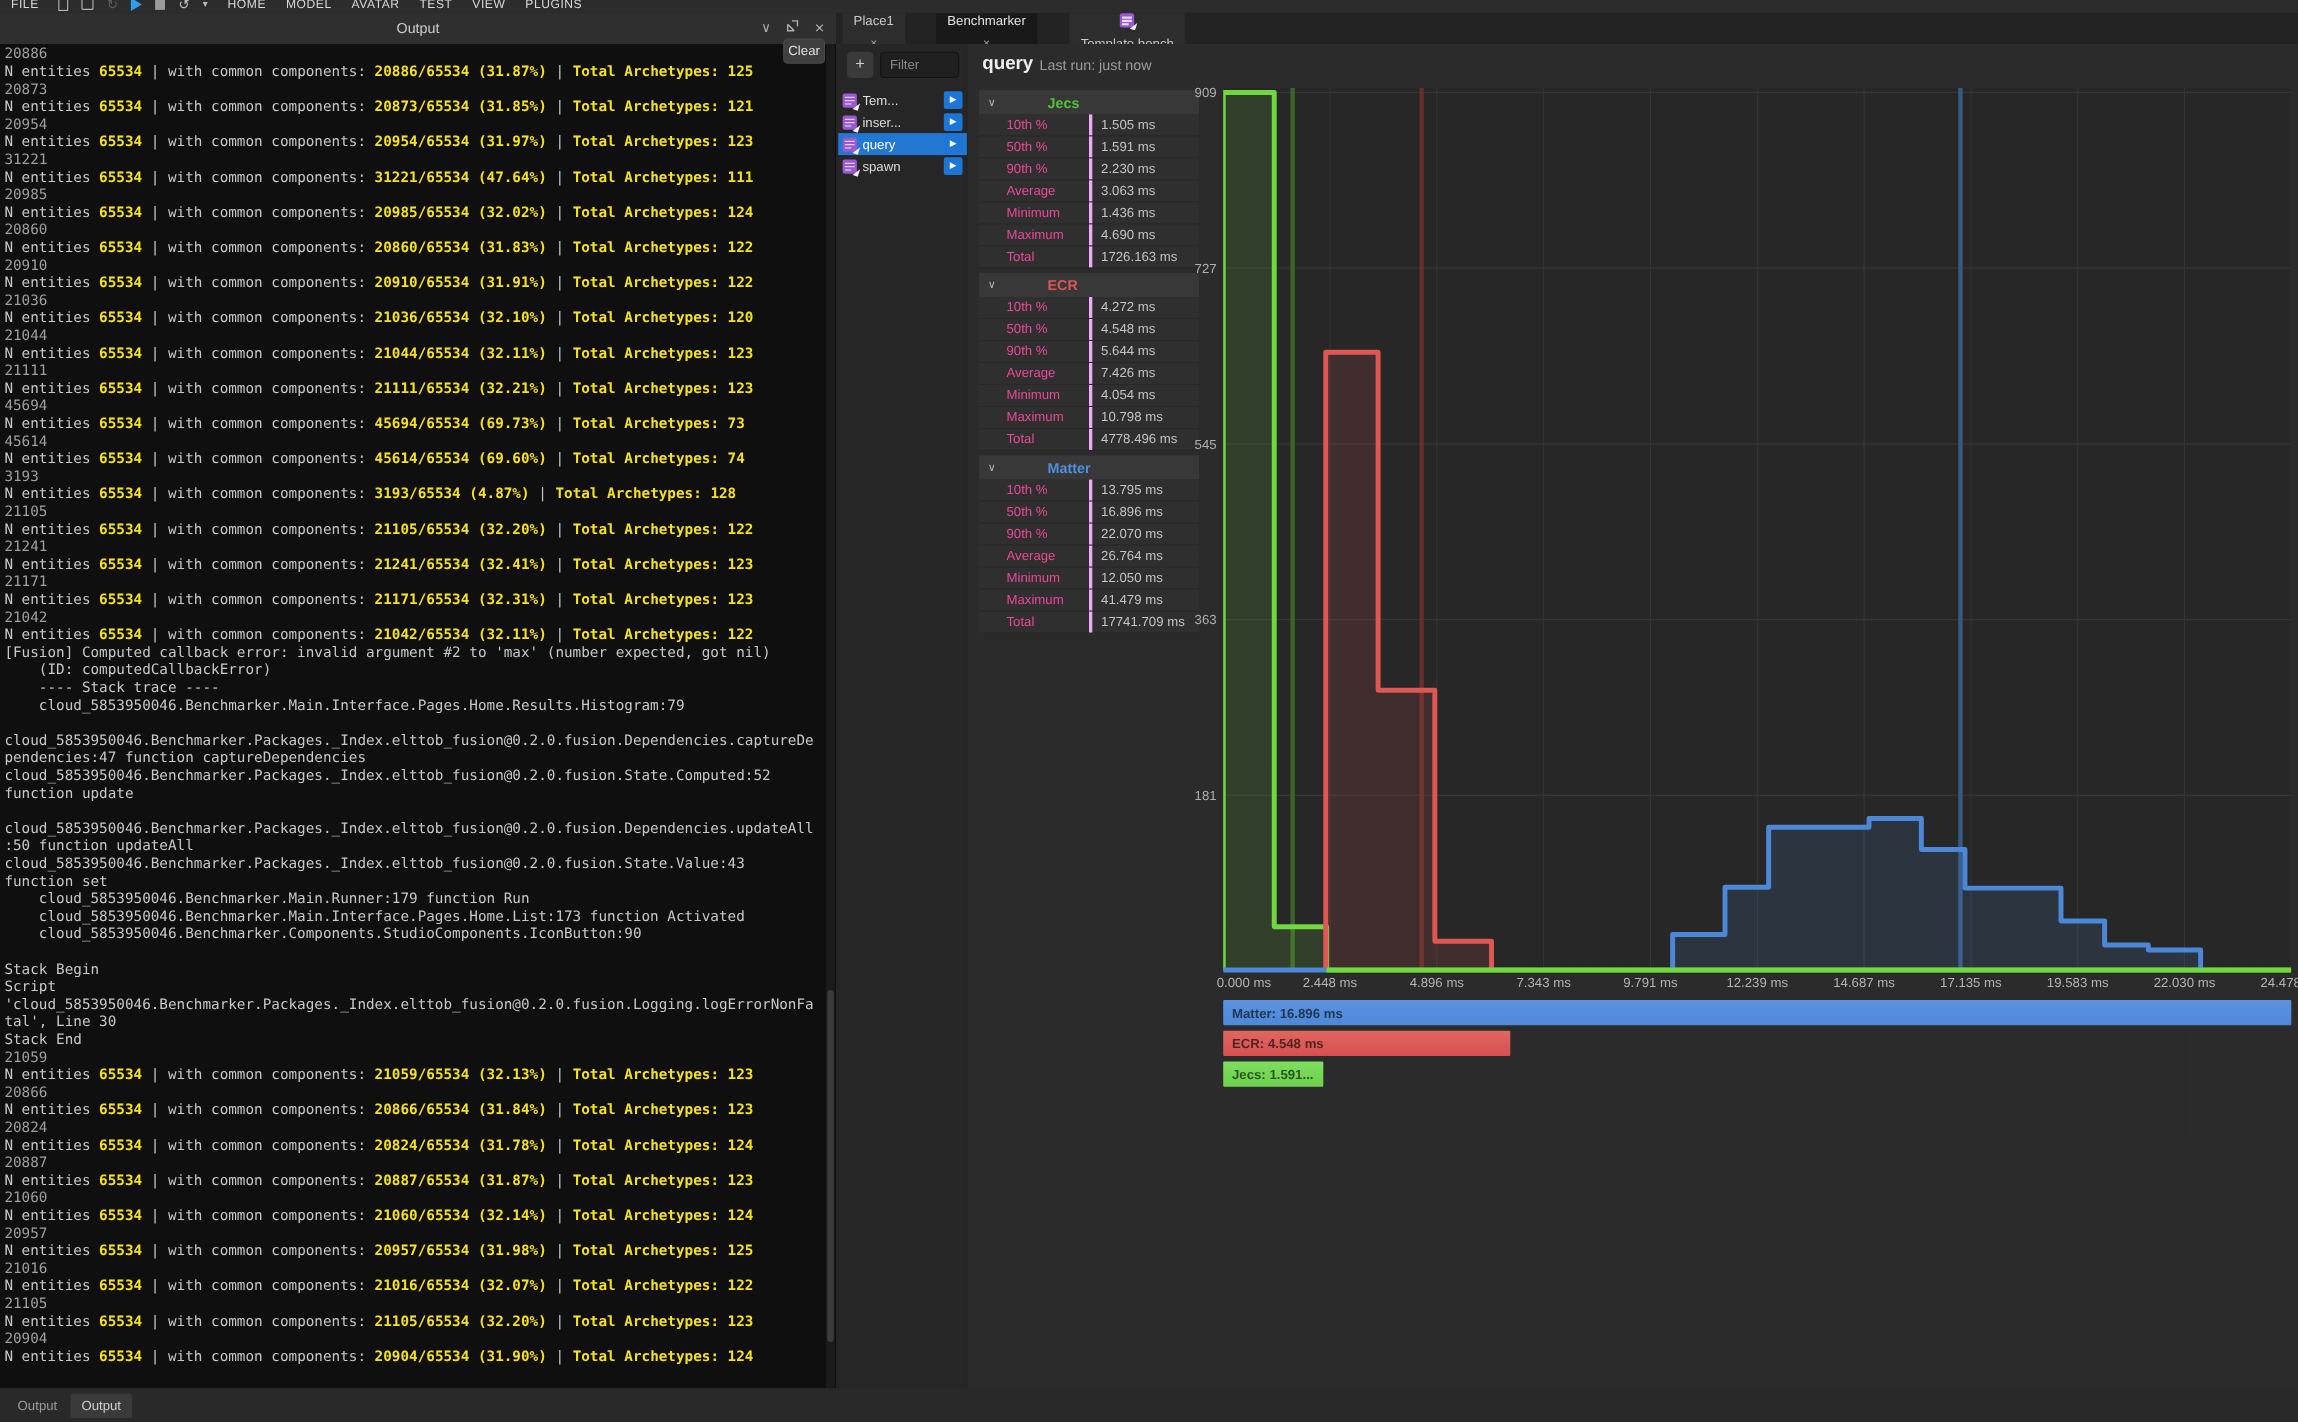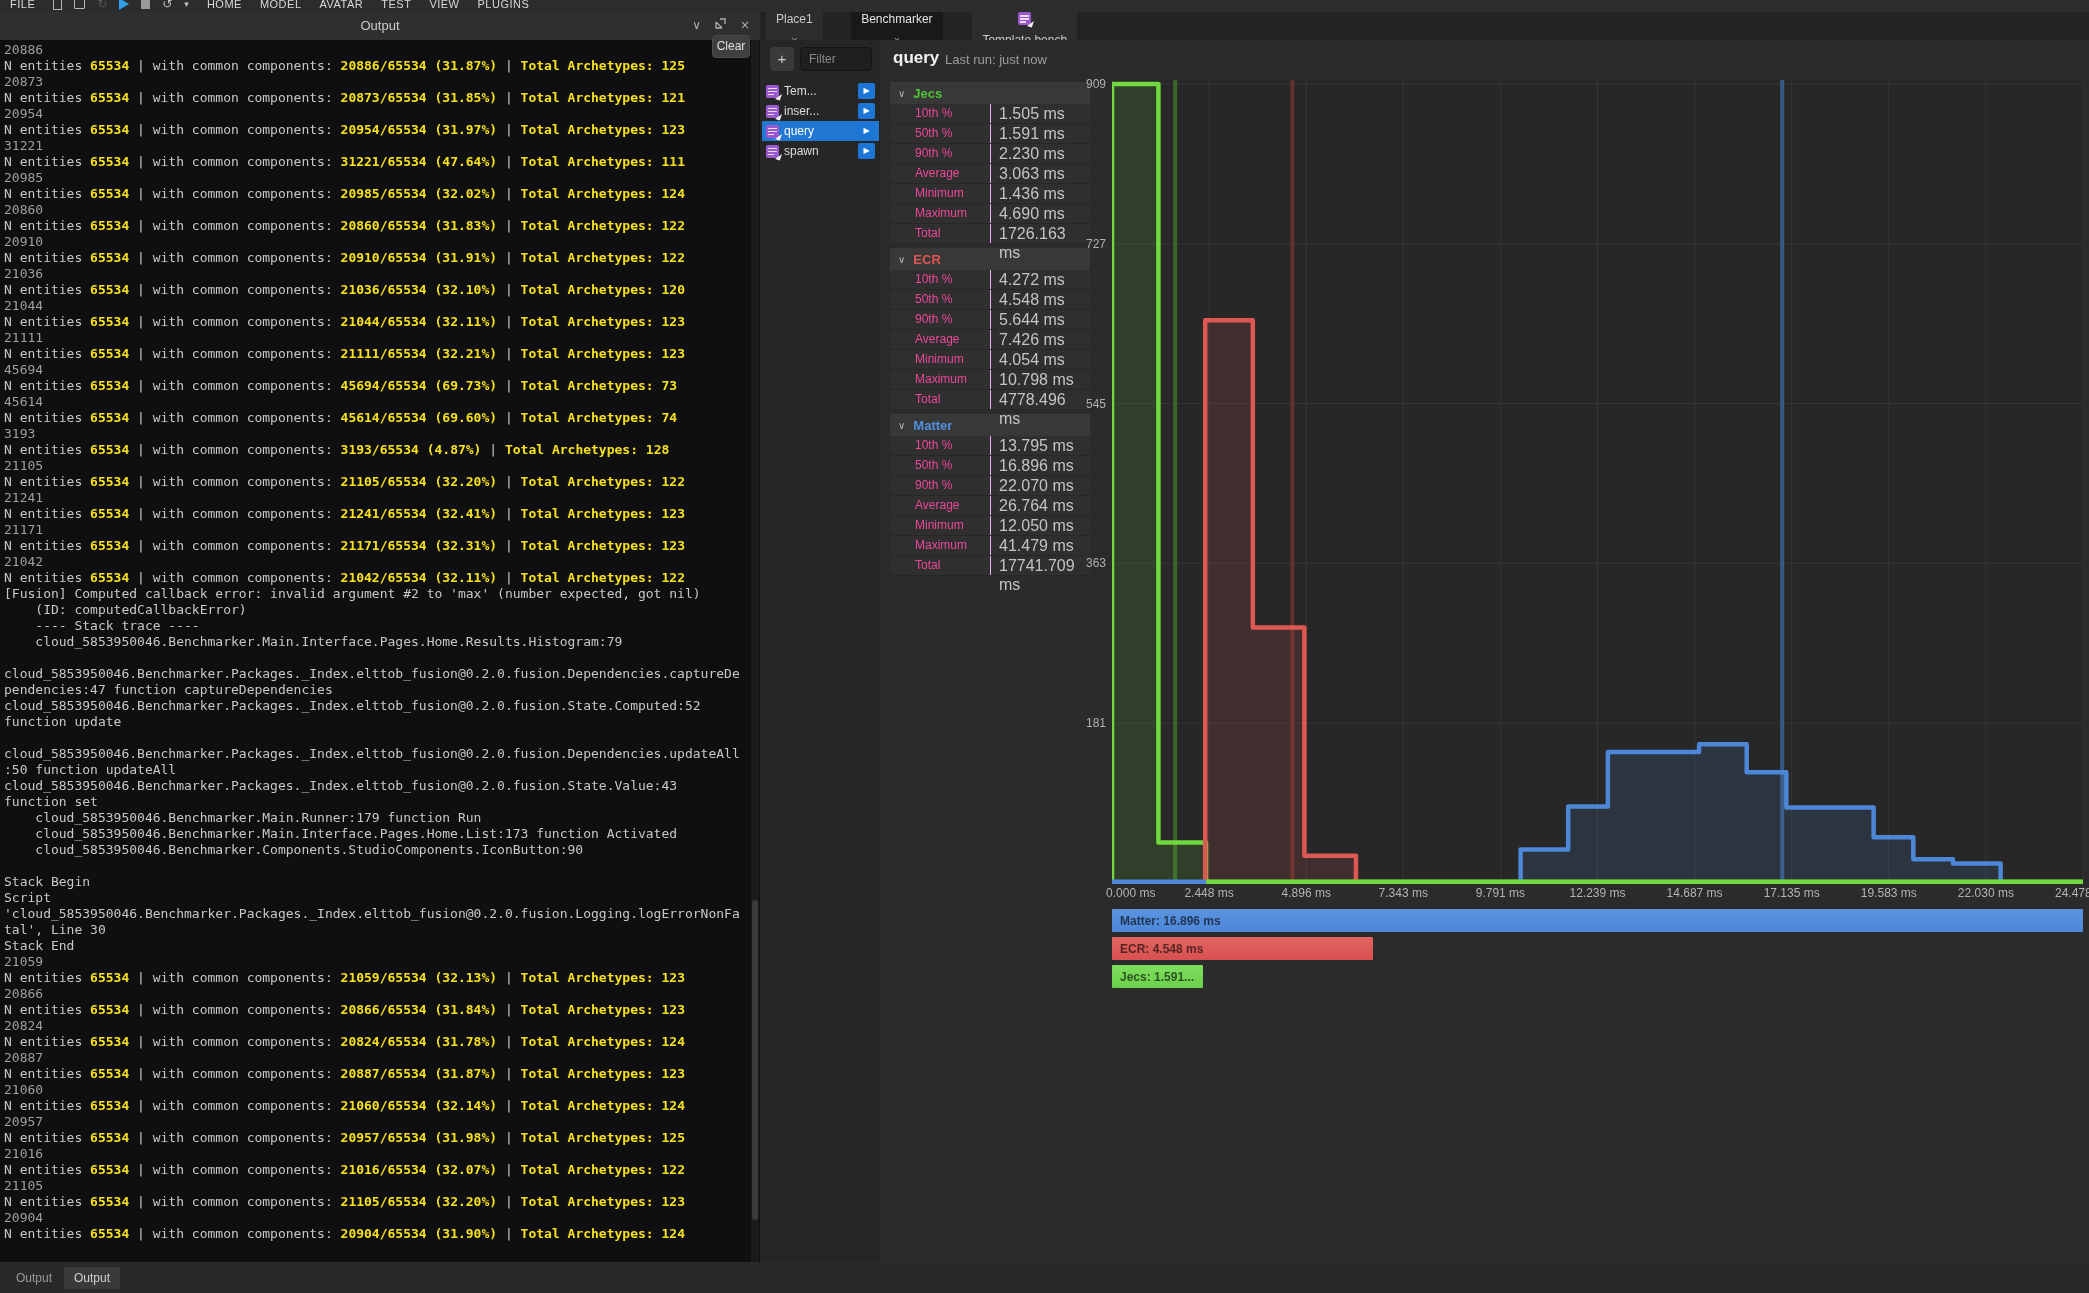--- a/index.html
+++ b/index.html
@@ -71,24 +71,24 @@
   
   #results-panel { left:880px; top:40px; width:1209px; height:1253px; background:#2b2b2b; overflow:hidden; }
   #results-title { position:absolute; left:13px; top:8px; color:#f0f0f0; font-size:17px; font-weight:bold; }
   #last-run { position:absolute; left:65px; top:12px; color:#9c9c9c; font-size:13px; }
 
   
   #stats { position:absolute; left:10px; top:42px; width:200px; }
   .sect-header { height:22px; background:#383838; display:flex; align-items:center; gap:8px; padding-left:8px; margin-top:4px; }
   .sect-header:first-child { margin-top:0; }
   .sect-chevron { color:#b5b5b5; font-size:10px; font-family:"DejaVu Sans",sans-serif; }
-  .sect-name { font-size:13px; font-weight:bold; }
+  .sect-name { font-size:13px; font-weight:bold;margin-left:39px; }
   .stat-row { height:20px; background:#2f2f2f; border-bottom:1px solid #272727; display:flex; }
   .stat-label { width:100px; padding-left:25px; font-size:12px; color:#ec4899; line-height:19px; }
-  .stat-value { flex:1; border-left:1px solid #f0abfc; padding-left:8px; font-size:16px; color:#c4c4c4; line-height:19px; }
+  .stat-value { flex:1; border-left:3px solid #f0abfc; padding-left:8px; font-size:12px; color:#c4c4c4; line-height:19px; }
 
   
   #chart-ylabels { position:absolute; left:200px; top:40px; width:28px; height:804px; }
   .ylab { position:absolute; right:2px; color:#b0b0b0; font-size:12px; transform:translateY(-50%); }
   #chart-plot { position:absolute; left:232px; top:40px; width:971px; height:804px; background:#272727; }
   #chart-xlabels { position:absolute; left:232px; top:846px; width:971px; height:16px; }
   .xlab { position:absolute; top:0; color:#b4b4b4; font-size:12px; white-space:nowrap; transform:translateX(-50%); }
   #legend-area { position:absolute; left:232px; top:868px; width:971px; height:130px;
     background:repeating-linear-gradient(to right,#2a2a2a 0 1px,transparent 1px 97.1px); }
   .legend-bar { position:absolute; left:0; height:23px; border-radius:1px; display:flex; align-items:center; }

